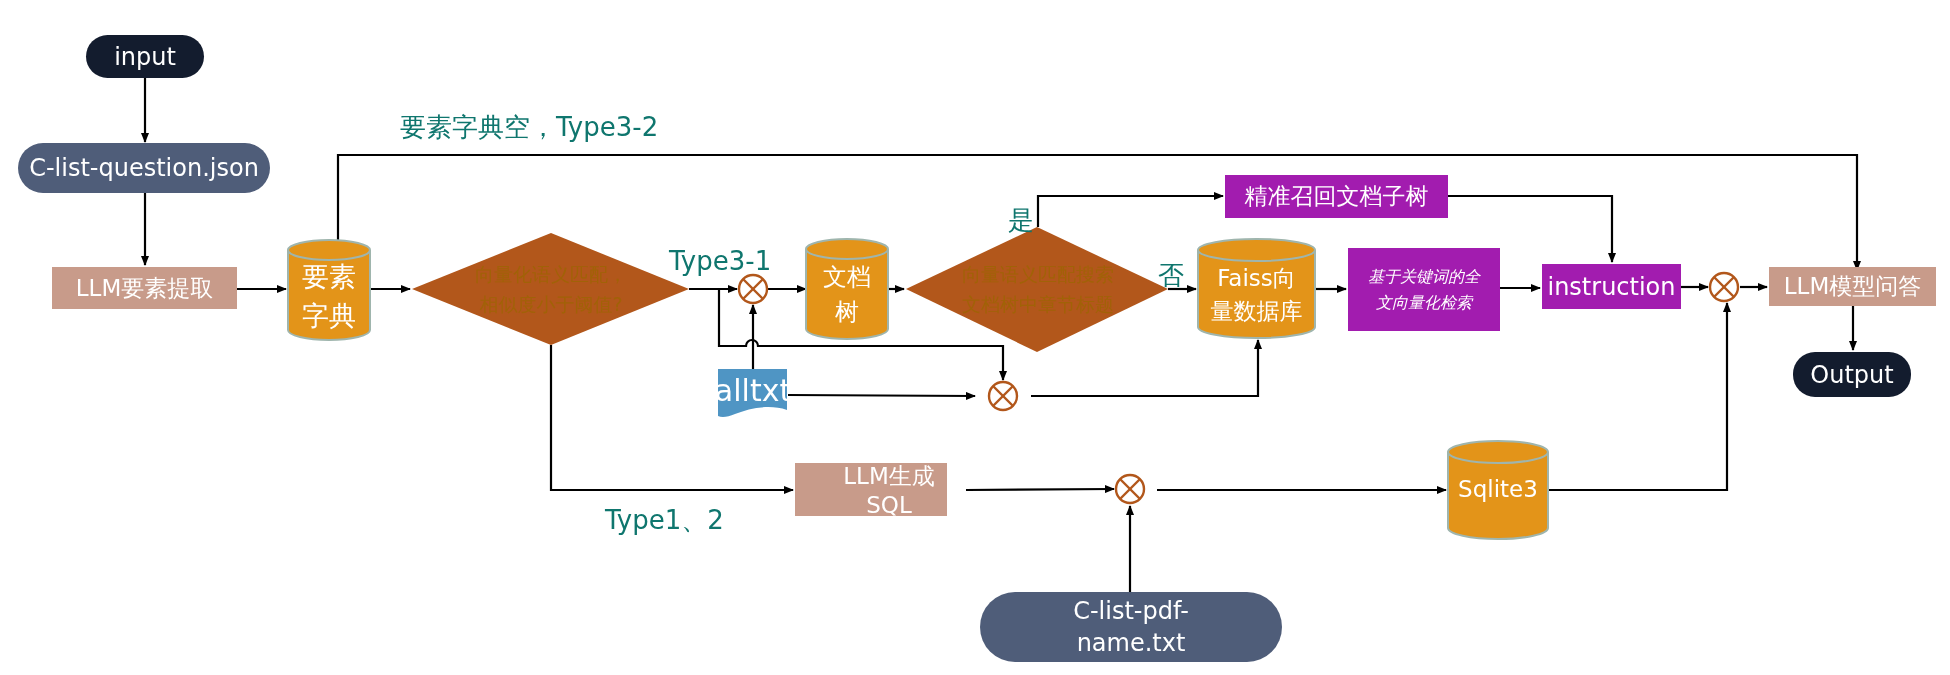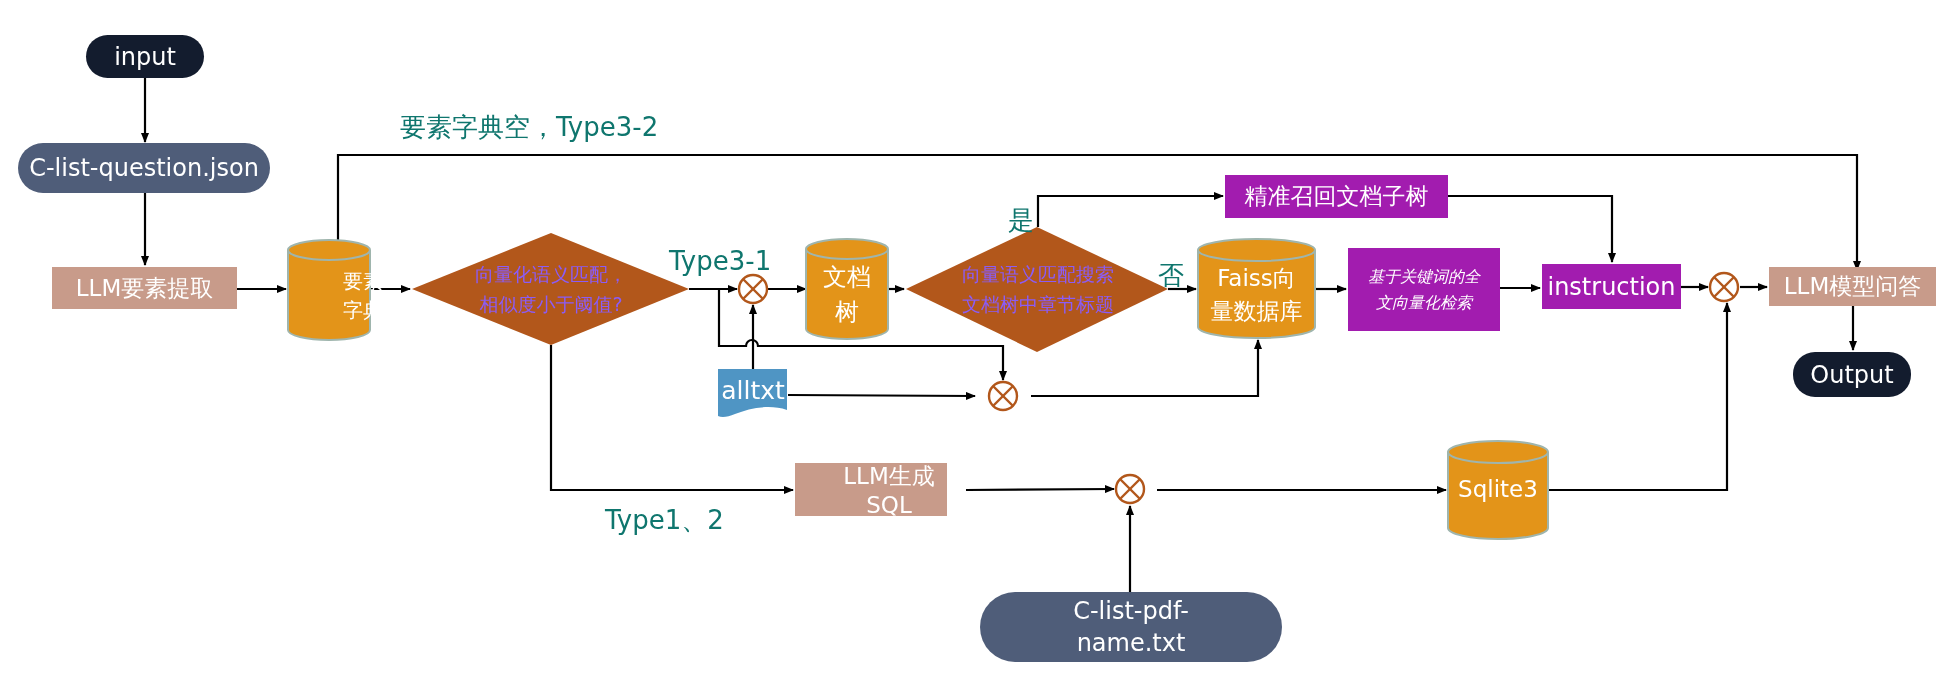--- a/index.html
+++ b/index.html
@@ -5,21 +5,21 @@
     html, body { margin: 0; padding: 0; background: #ffffff; }
     body { width: 1950px; height: 675px; position: relative; overflow: hidden; font-family: "DejaVu Sans", sans-serif; }
     #canvas { position: absolute; left: 0; top: 0; }
     .node { position: absolute; display: flex; align-items: center; justify-content: center; text-align: center; color: #ffffff; box-sizing: border-box; white-space: pre-line; }
     .pill-dark { background: #131c2e; border-radius: 22px; font-size: 24px; }
     .pill-slate { background: #4f5d79; border-radius: 40px; font-size: 24px; line-height: 1.35; }
     .beige { background: #c89b8a; font-size: 23px; }
     .blue { background: #a21caf; }
     .label { position: absolute; color: #0f766e; font-size: 26px; white-space: nowrap; }
     .cyl-text { position: absolute; display: flex; align-items: center; justify-content: center; text-align: center; color: #ffffff; white-space: pre-line; line-height: 1.45; }
-    .dia-text { position: absolute; display: flex; align-items: center; justify-content: center; text-align: center; color: #8b5cf6; white-space: pre-line; font-size: 19px; line-height: 1.6; }
+    .dia-text { position: absolute; display: flex; align-items: center; justify-content: center; text-align: center; color: #a16207; white-space: pre-line; font-size: 19px; line-height: 1.6; }
   </style>
 </head>
 <body>
 
 <svg id="canvas" width="1950" height="675" viewBox="0 0 1950 675" xmlns="http://www.w3.org/2000/svg">
   <defs>
     <marker id="arr" markerWidth="10" markerHeight="8" refX="9" refY="4" orient="auto" markerUnits="userSpaceOnUse">
       <path d="M0,0 L10,4 L0,8 Z" fill="#000"></path>
     </marker>
   </defs>
@@ -93,32 +93,32 @@
     <circle cx="1724" cy="287" r="14"></circle>
     <line x1="1714" y1="277" x2="1734" y2="297"></line>
       <line x1="1734" y1="277" x2="1714" y2="297"></line>
   </g>
 </svg>
 
 <div class="node pill-dark" style="left:86px;top:35px;width:118px;height:43px;">input</div>
 <div class="node pill-slate" style="left:18px;top:143px;width:252px;height:50px;text-align:right;">C-list-question.json</div>
 <div class="node beige" style="left:52px;top:267px;width:185px;height:42px;">LLM要素提取</div>
 
-<div class="cyl-text" style="left:288px;top:260px;width:82px;height:72px;font-size:20px;margin-left:34px;">要素
+<div class="cyl-text" style="left:288px;top:260px;width:82px;height:72px;font-size:27px;">要素
 字典</div>
 <div class="dia-text" style="left:440px;top:256px;width:222px;height:66px;">向量化语义匹配，
 相似度小于阈值?</div>
 <div class="cyl-text" style="left:806px;top:259px;width:82px;height:72px;font-size:24px;">文档
 树</div>
 <div class="dia-text" style="left:940px;top:256px;width:196px;height:66px;">向量语义匹配搜索
 文档树中章节标题</div>
 <div class="cyl-text" style="left:1198px;top:258px;width:117px;height:74px;font-size:23px;">Faiss向
 量数据库</div>
 <div class="cyl-text" style="left:1448px;top:462px;width:100px;height:56px;font-size:23px;">Sqlite3</div>
-<div class="cyl-text" style="left:718px;top:375px;width:70px;height:32px;font-size:25px;">alltxt</div>
+<div class="cyl-text" style="left:718px;top:375px;width:70px;height:32px;font-size:30px;">alltxt</div>
 
 <div class="node blue" style="left:1225px;top:175px;width:223px;height:43px;font-size:23px;">精准召回文档子树</div>
 <div class="node blue" style="left:1348px;top:248px;width:152px;height:83px;font-size:16px;line-height:1.6;font-style:italic;">基于关键词的全
 文向量化检索</div>
 <div class="node blue" style="left:1542px;top:264px;width:139px;height:45px;font-size:24px;">instruction</div>
 <div class="node beige" style="left:1769px;top:267px;width:167px;height:39px;">LLM模型问答</div>
 <div class="node pill-dark" style="left:1793px;top:352px;width:118px;height:45px;">Output</div>
 
 <div class="node beige" style="left:795px;top:463px;width:152px;height:53px;padding-left:36px;">LLM生成SQL</div>
 <div class="node pill-slate" style="left:980px;top:592px;width:302px;height:70px;">C-list-pdf-

